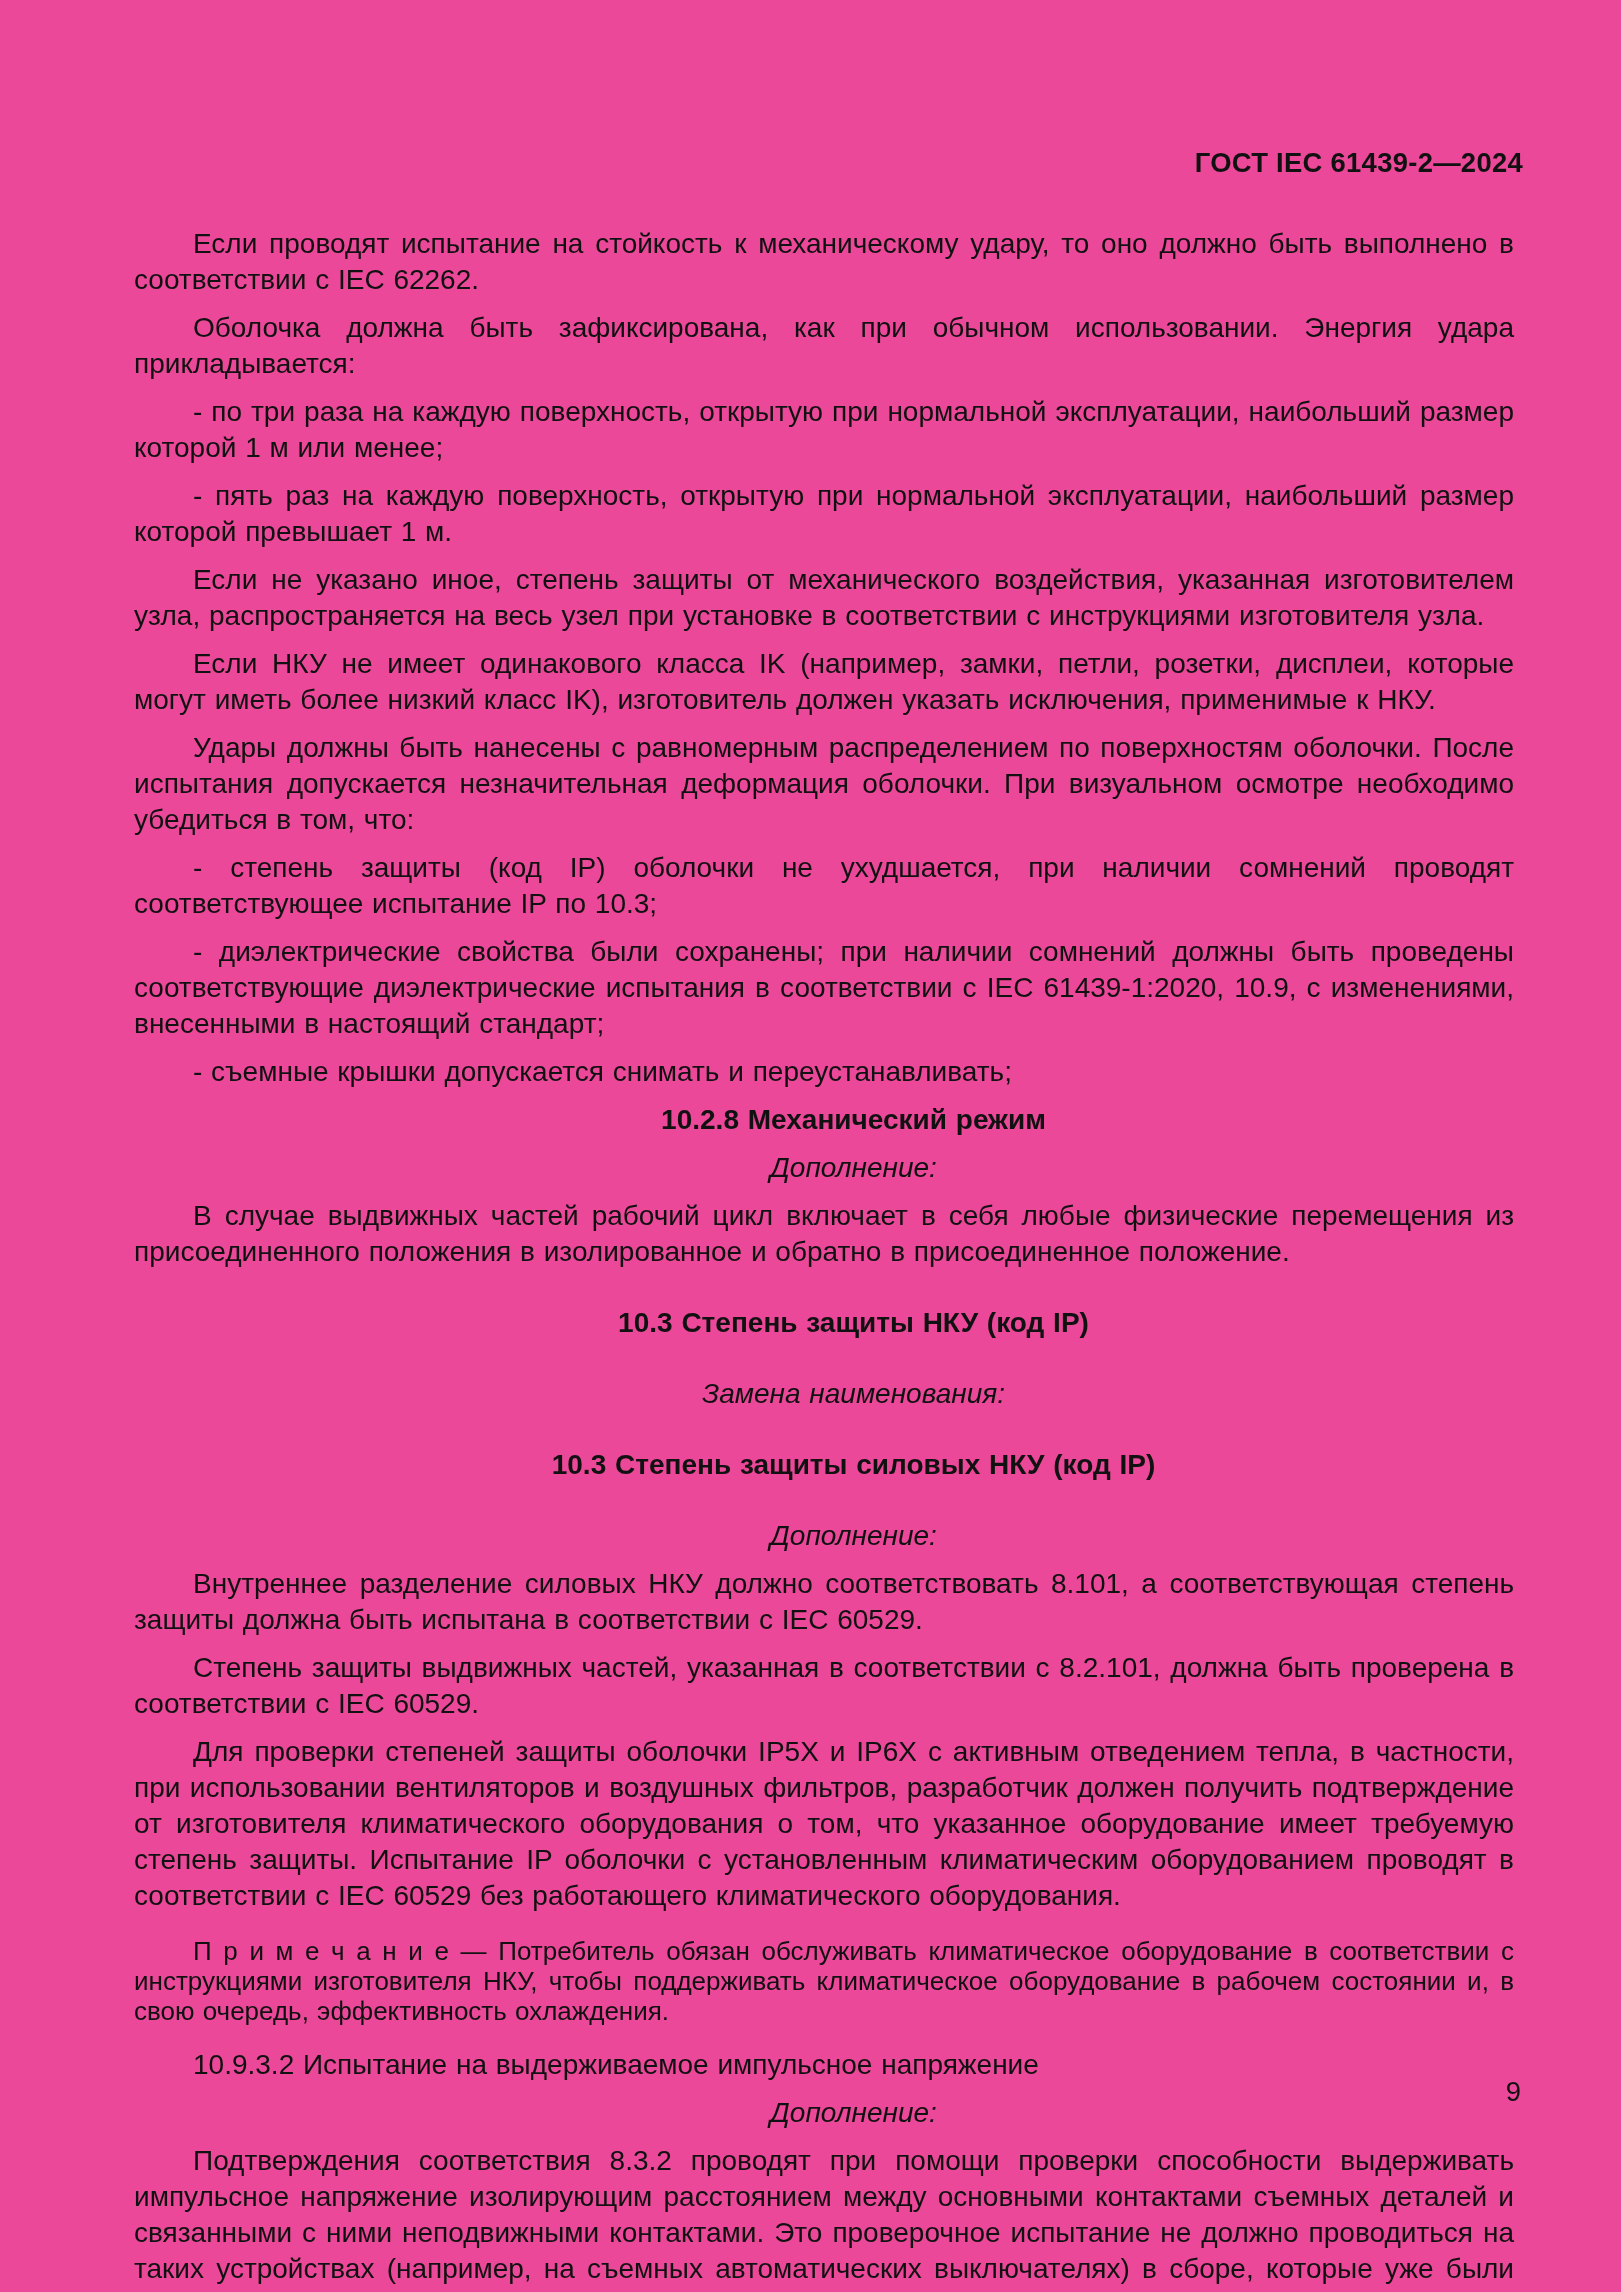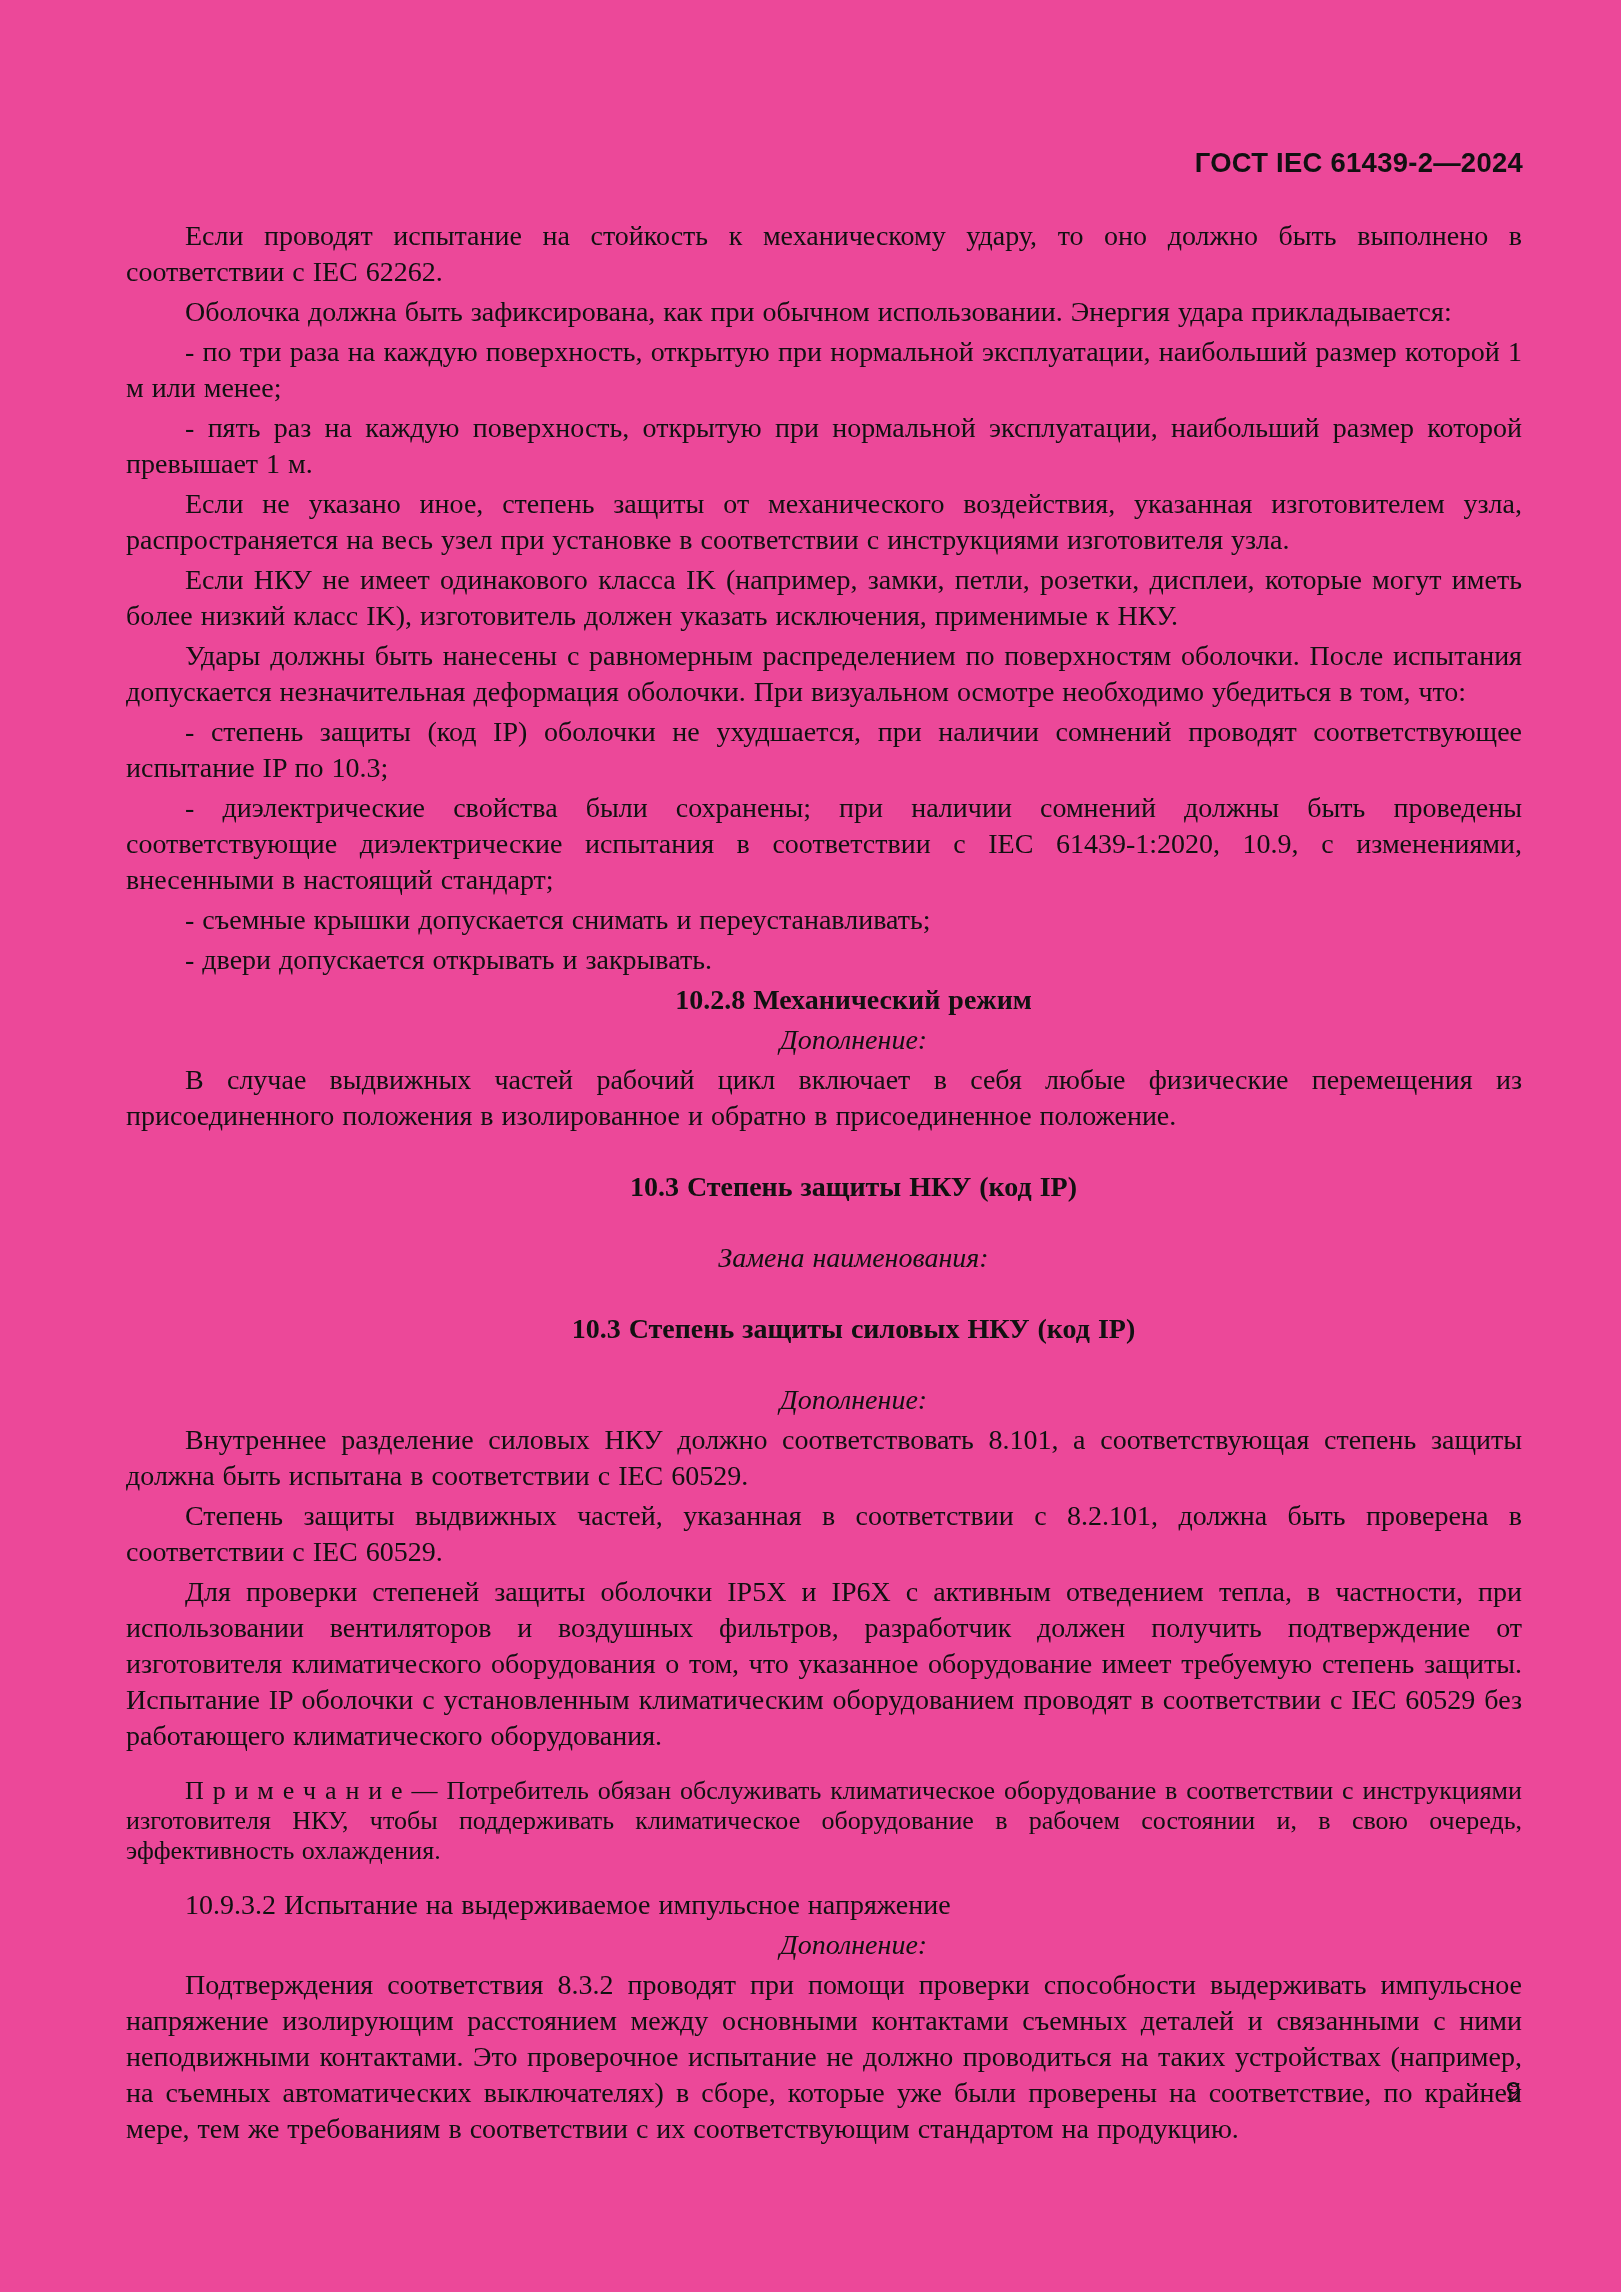--- a/index.html
+++ b/index.html
@@ -24,27 +24,26 @@
     font-weight: bold;
     letter-spacing: 0.3px;
   }
   .doc-content {
     position: absolute;
     top: 214px;
     left: 122px;
     width: 1404px;
   }
   .doc-content p {
-    margin: 4px;
+    margin: 12px;
     font-size: 28px;
     line-height: 36px;
     text-align: justify;
     text-indent: 59px;
     word-spacing: 1px;
-    font-family: Liberation Serif, serif;
   }
   .doc-content p.heading {
     font-weight: bold;
     text-align: center;
   }
   .doc-content p.heading-spaced {
     font-weight: bold;
     text-align: center;
     margin-top: 35px;
     margin-bottom: 35px;
@@ -76,21 +75,20 @@
       <p class="body">Если проводят испытание на стойкость к механическому удару, то оно должно быть выполнено в соответствии с IEC 62262.</p>
       <p class="body">Оболочка должна быть зафиксирована, как при обычном использовании. Энергия удара прикладывается:</p>
       <p class="body">- по три раза на каждую поверхность, открытую при нормальной эксплуатации, наибольший размер которой 1 м или менее;</p>
       <p class="body">- пять раз на каждую поверхность, открытую при нормальной эксплуатации, наибольший размер которой превышает 1 м.</p>
       <p class="body">Если не указано иное, степень защиты от механического воздействия, указанная изготовителем узла, распространяется на весь узел при установке в соответствии с инструкциями изготовителя узла.</p>
       <p class="body">Если НКУ не имеет одинакового класса IK (например, замки, петли, розетки, дисплеи, которые могут иметь более низкий класс IK), изготовитель должен указать исключения, применимые к НКУ.</p>
       <p class="body">Удары должны быть нанесены с равномерным распределением по поверхностям оболочки. После испытания допускается незначительная деформация оболочки. При визуальном осмотре необходимо убедиться в том, что:</p>
       <p class="body">- степень защиты (код IP) оболочки не ухудшается, при наличии сомнений проводят соответствующее испытание IP по 10.3;</p>
       <p class="body">- диэлектрические свойства были сохранены; при наличии сомнений должны быть проведены соответствующие диэлектрические испытания в соответствии с IEC 61439-1:2020, 10.9, с изменениями, внесенными в настоящий стандарт;</p>
       <p class="body">- съемные крышки допускается снимать и переустанавливать;</p>
-      <p class="body">- двери допускается открывать и закрывать.</p>
       <p class="heading">10.2.8 Механический режим</p>
       <p class="italic">Дополнение:</p>
       <p class="body">В случае выдвижных частей рабочий цикл включает в себя любые физические перемещения из присоединенного положения в изолированное и обратно в присоединенное положение.</p>
       <p class="heading-spaced">10.3 Степень защиты НКУ (код IP)</p>
       <p class="italic">Замена наименования:</p>
       <p class="heading-spaced">10.3 Степень защиты силовых НКУ (код IP)</p>
       <p class="italic">Дополнение:</p>
       <p class="body">Внутреннее разделение силовых НКУ должно соответствовать 8.101, а соответствующая степень защиты должна быть испытана в соответствии с IEC 60529.</p>
       <p class="body">Степень защиты выдвижных частей, указанная в соответствии с 8.2.101, должна быть проверена в соответствии с IEC 60529.</p>
       <p class="body">Для проверки степеней защиты оболочки IP5X и IP6X с активным отведением тепла, в частности, при использовании вентиляторов и воздушных фильтров, разработчик должен получить подтверждение от изготовителя климатического оборудования о том, что указанное оборудование имеет требуемую степень защиты. Испытание IP оболочки с установленным климатическим оборудованием проводят в соответствии с IEC 60529 без работающего климатического оборудования.</p>

